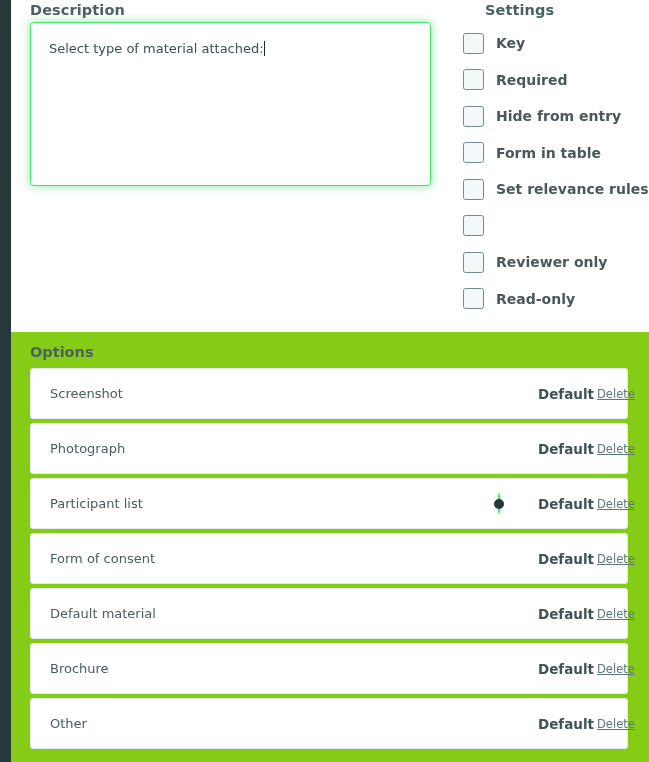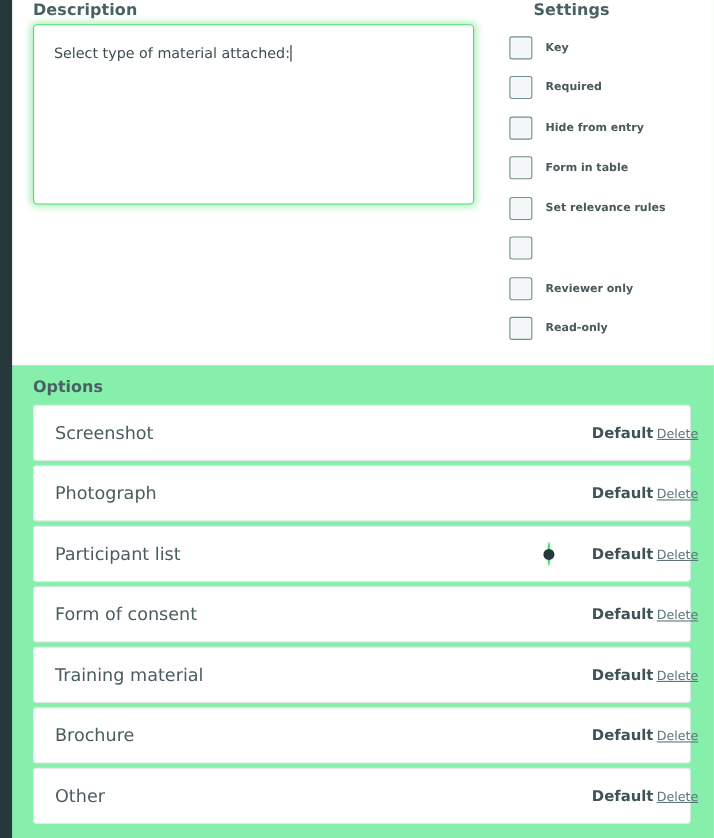--- a/index.html
+++ b/index.html
@@ -108,34 +108,34 @@
   .cb {
     width: 21px;
     height: 21px;
     flex: 0 0 21px;
     border: 1.4px solid #718e8f;
     border-radius: 2.5px;
     background: #f4f8f8;
     margin-right: 12px;
   }
   .setting-name {
-    font-size: 10px;
+    font-size: 14px;
     font-weight: bold;
     color: #48585b;
     white-space: nowrap;
   }
 
   
   .options-panel {
     position: absolute;
     left: 11px;
     top: 332px;
     width: 638px;
     height: 430px;
-    background: #86efac;
+    background: #84cc16;
     padding: 0;
   }
   .options-label {
     position: absolute;
     left: 19px;
     top: 12px;
     font-size: 14.5px;
     font-weight: bold;
     color: #4a6163;
   }
@@ -151,21 +151,21 @@
     background: #ffffff;
     border: 1px solid #e3eaea;
     border-radius: 3px;
     margin-bottom: 4px;
     display: flex;
     align-items: center;
   }
   .option-name {
     position: absolute;
     left: 19px;
-    font-size: 16px;
+    font-size: 13px;
     color: #4a5c5f;
     white-space: nowrap;
   }
   .radio {
     width: 20px;
     height: 20px;
     border-radius: 50%;
     background: #26383a;
     position: relative;
     flex: 0 0 20px;
@@ -281,21 +281,21 @@
         <span class="default-label">Default</span>
         <span class="delete-link">Delete</span>
       </div>
       <div class="option-card">
         <span class="option-name">Form of consent</span>
         <span class="radio-wrap"><span class="radio"></span></span>
         <span class="default-label">Default</span>
         <span class="delete-link">Delete</span>
       </div>
       <div class="option-card">
-        <span class="option-name">Training material</span>
+        <span class="option-name">Default material</span>
         <span class="radio-wrap"><span class="radio"></span></span>
         <span class="default-label">Default</span>
         <span class="delete-link">Delete</span>
       </div>
       <div class="option-card">
         <span class="option-name">Brochure</span>
         <span class="radio-wrap"><span class="radio"></span></span>
         <span class="default-label">Default</span>
         <span class="delete-link">Delete</span>
       </div>

